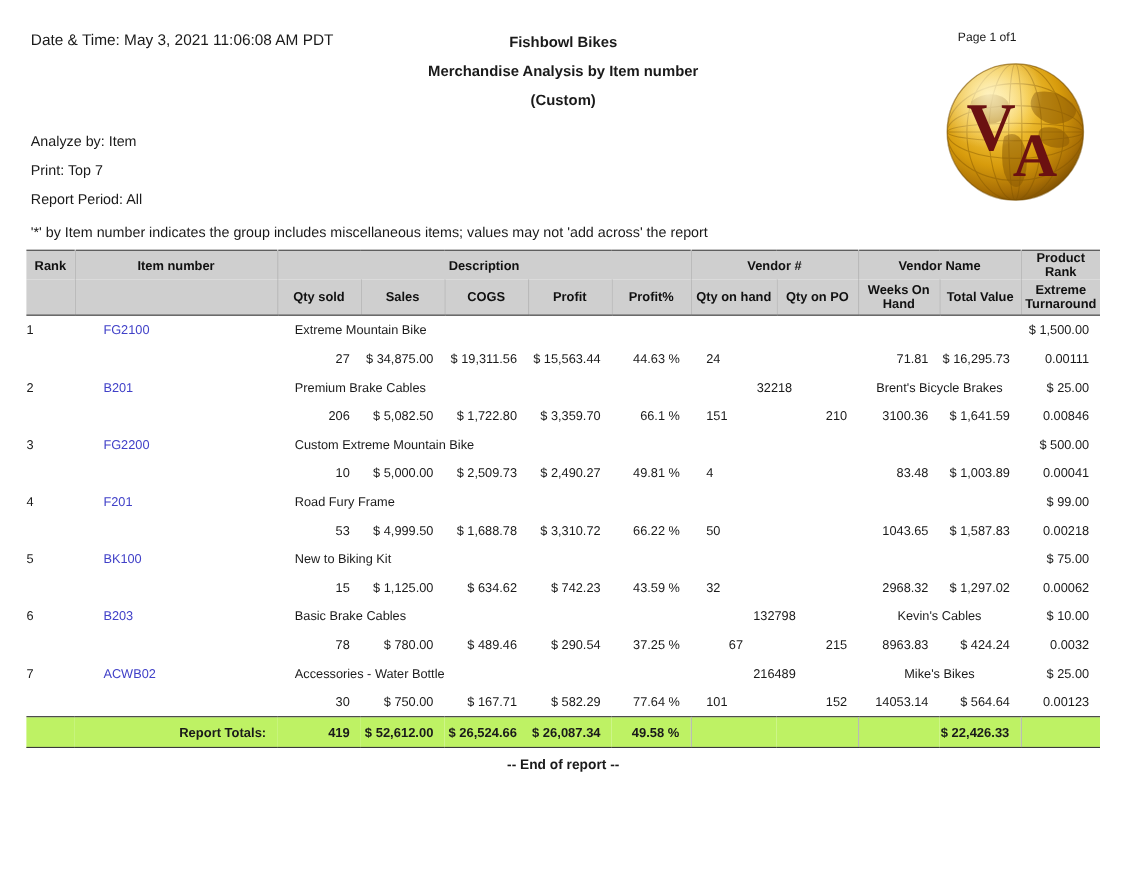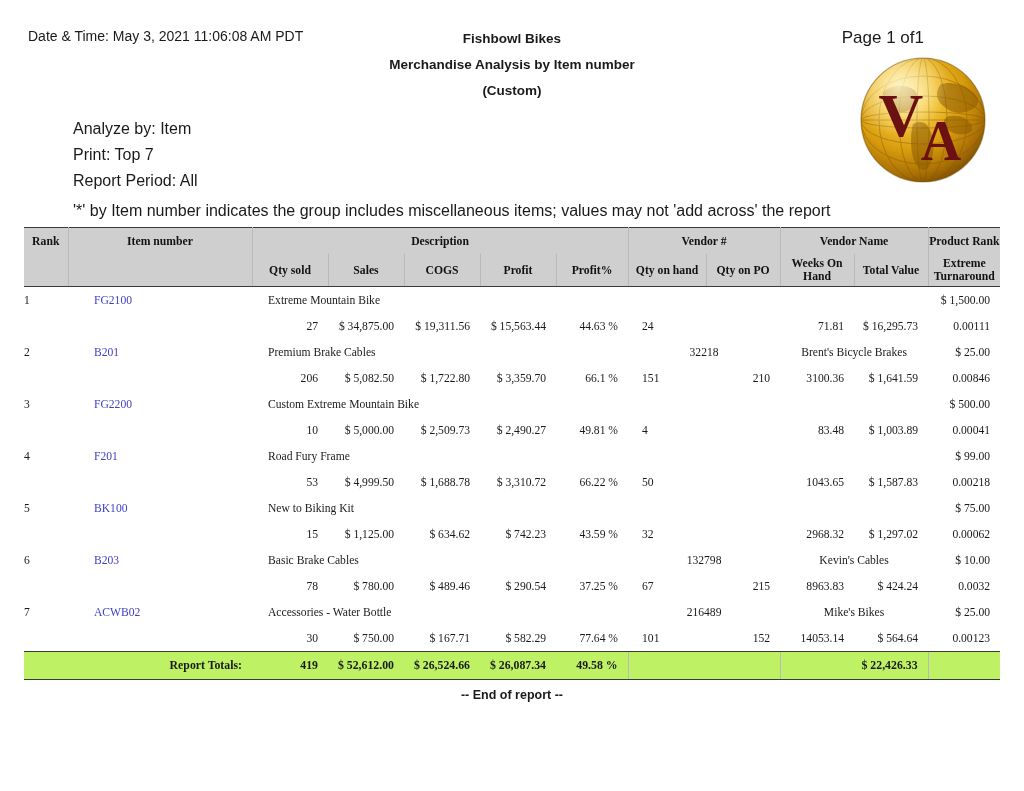--- a/index.html
+++ b/index.html
@@ -54,57 +54,55 @@
   }
   .hdr-title-3 {
     font-size: 13.5px;
     font-weight: bold;
     line-height: 26px;
   }
   .hdr-page {
     position: absolute;
     right: 76px;
     top: 28px;
-    font-size: 17px;
+    font-size: 11px;
     white-space: nowrap;
   }
 
   
   .logo {
     position: absolute;
     left: 853px;
     top: 50px;
     width: 140px;
     height: 140px;
   }
 
   
   .meta {
     position: absolute;
     left: 28px;
     top: 116px;
-    font-size: 16px;
-    margin-left: 45px;
+    font-size: 13px;
   }
   .meta div { line-height: 26px; white-space: nowrap; }
   .meta .note { margin-top: 4px; }
 
   
   .tbl-wrap {
     position: absolute;
     left: 24px;
     top: 227px;
     width: 976px;
   }
   table.rep {
     border-collapse: collapse;
     width: 976px;
     table-layout: fixed;
     font-size: 11.5px;
-    font-family: Liberation Serif, serif;
   }
   table.rep td, table.rep th {
     padding: 0;
     vertical-align: middle;
   }
 
   .hdrow1 td, .hdrow2 td {
     background: #cfcfcf;
     font-weight: bold;
     font-size: 11.7px;
@@ -387,21 +385,21 @@
             <td class="rgt">$ 10.00</td>
           </tr>
           <tr class="drow b">
             <td></td>
             <td></td>
             <td class="rgt">78</td>
             <td class="rgt">$ 780.00</td>
             <td class="rgt">$ 489.46</td>
             <td class="rgt">$ 290.54</td>
             <td class="rgt">37.25 %</td>
-            <td class="rgt" style="text-align:left;padding-left:14px !important">67</td>
+            <td class="rgt" style="text-align:center;padding-left:14px !important">67</td>
             <td class="rgt">215</td>
             <td class="rgt">8963.83</td>
             <td class="rgt">$ 424.24</td>
             <td class="rgt">0.0032</td>
           </tr>
           <tr class="drow a">
             <td class="rank-cell">7</td>
             <td><span class="item-link">ACWB02</span></td>
             <td colspan="5" class="lft" style="padding-left:16px !important">Accessories - Water Bottle</td>
             <td colspan="2" class="ctr">216489</td>

